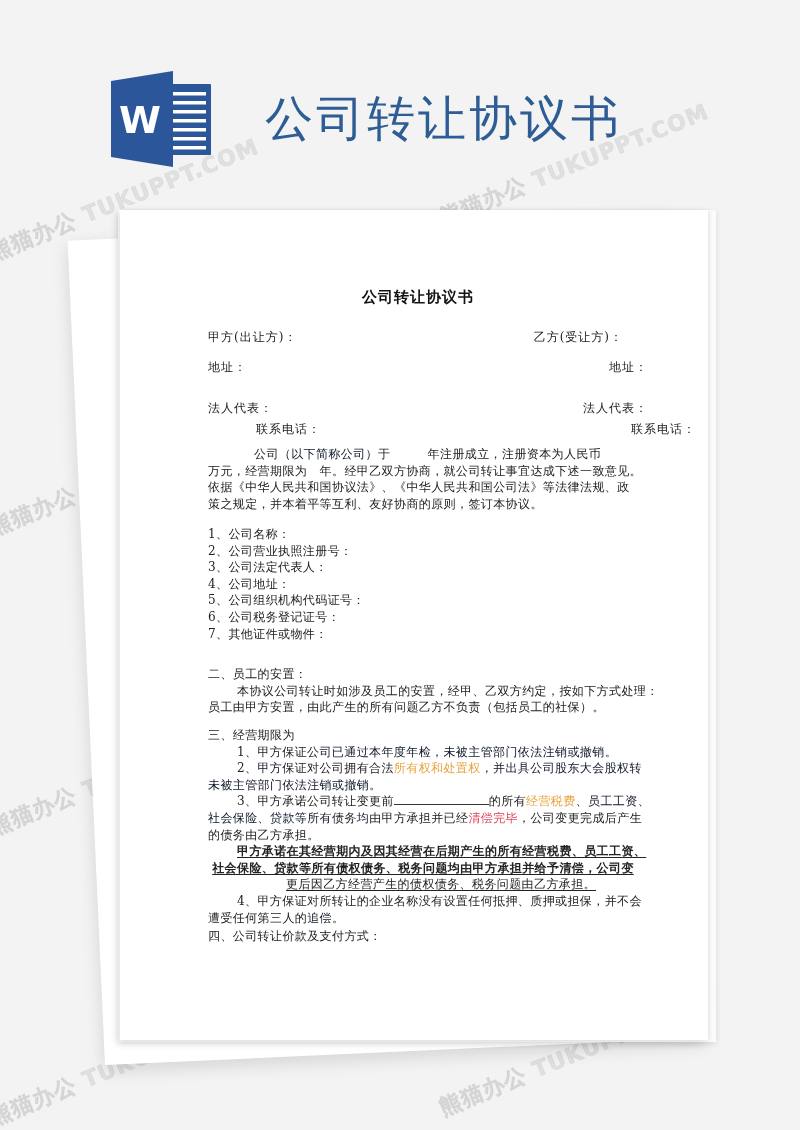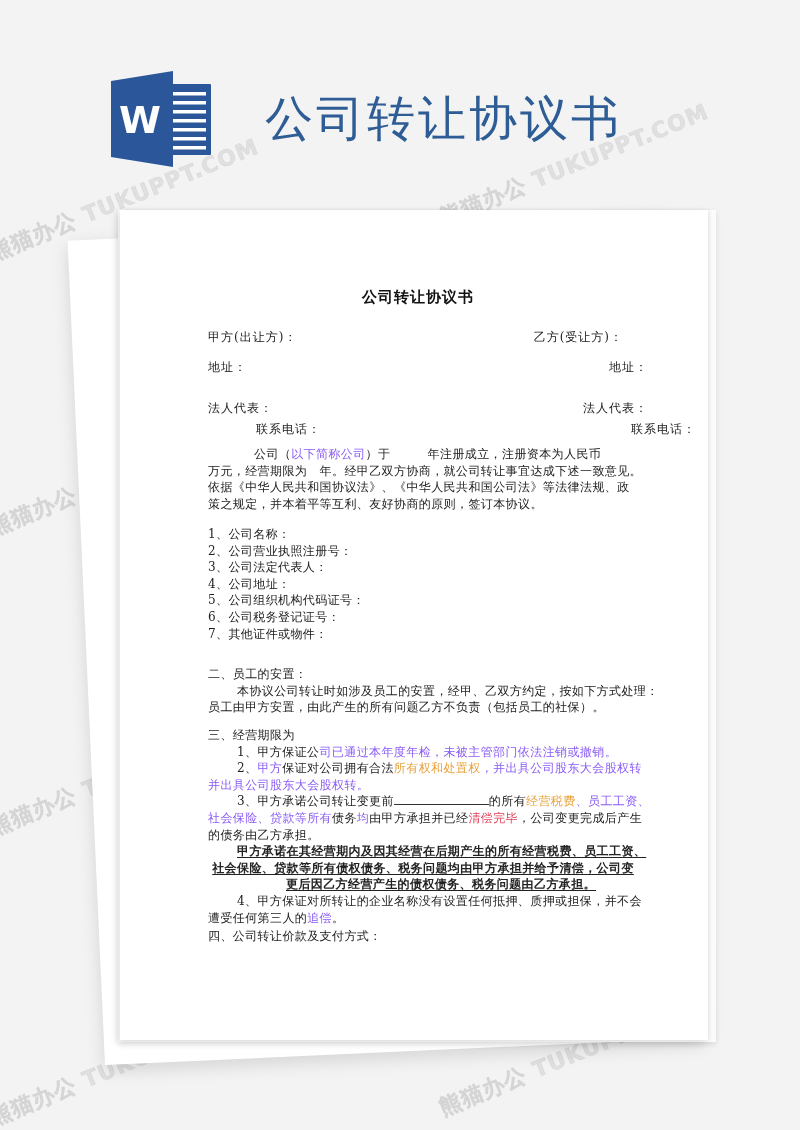--- a/index.html
+++ b/index.html
@@ -46,21 +46,21 @@
       position: absolute; left: 0; width: 420px; top: 78px;
       text-align: center; font-weight: bold; font-size: 15px; letter-spacing: 1px; color: #111;
       font-family: "DejaVu Sans", "Liberation Sans", sans-serif;
     }
     .party-row { position: absolute; left: 0; width: 410px; height: 18px; font-size: 12px; letter-spacing: 1px; }
     .party-row .l { position: absolute; left: 0; }
     .party-row .r { position: absolute; right: 0; }
     .body-text { position: absolute; left: 0; width: 430px; line-height: 16.6px; font-size: 12px; letter-spacing: 0.4px; white-space: nowrap; }
     .ln { display: block; height: 16.6px; }
     .indent { padding-left: 29px; }
-    .red { color: #8b5cf6; }
+    .red { color: #0f172a; }
     .orange { color: #e9a13b; }
     .pink { color: #e0435b; }
     .ul { text-decoration: underline; text-underline-offset: 2px; text-align: center; }
     .blank { display: inline-block; width: 95px; border-bottom: 1px solid #333; height: 12px; vertical-align: baseline; }
 
     
     .wm {
       position: absolute; color: rgba(190,190,190,0.35);
       font-family: "DejaVu Sans", "Liberation Sans", sans-serif;
       font-size: 22px; font-weight: bold; transform: rotate(-22deg);
@@ -150,31 +150,31 @@
       </div>
 
       <div class="body-text" style="top:517px;">
         <span class="ln">三、经营期限为</span>
         <span class="ln indent">
           <span>1、甲方保证公</span><span class="red">司已通过本年度年检，未被主管部门依法注销或撤销。</span>
         </span>
         <span class="ln indent">
           <span>2、</span><span class="red">甲方</span><span>保证对公司拥有合法</span><span class="orange">所有权和处置权</span><span class="red">，并出具公司股东大会股权转</span>
         </span>
-        <span class="ln red">并出具公司股东大会股权转。</span>
+        <span class="ln red">未被主管部门依法注销或撤销。</span>
         <span class="ln indent">
           <span>3、甲方承诺公司转让变更前</span><span class="blank"></span><span>的所有</span><span class="orange">经营税费</span><span class="red">、员工工资、</span>
         </span>
         <span class="ln">
           <span class="red">社会保险、贷款等所有</span><span>债务</span><span class="red">均</span><span>由甲方承担并已经</span><span class="pink">清偿完毕</span><span>，公司变更完成后产生</span>
         </span>
         <span class="ln">的债务由乙方承担。</span>
         <span class="ln indent ul" style="font-weight:bold;">甲方承诺在其经营期内及因其经营在后期产生的所有经营税费、员工工资、</span>
         <span class="ln ul" style="font-weight:bold;">社会保险、贷款等所有债权债务、税务问题均由甲方承担并给予清偿，公司变</span>
-        <span class="ln ul" style="font-weight:bold;margin-left:36px;">更后因乙方经营产生的债权债务、税务问题由乙方承担。</span>
+        <span class="ln ul" style="font-weight:normal;margin-left:36px;">更后因乙方经营产生的债权债务、税务问题由乙方承担。</span>
         <span class="ln indent">4、甲方保证对所转让的企业名称没有设置任何抵押、质押或担保，并不会</span>
         <span class="ln">
           <span>遭受任何第三人的</span><span class="red">追偿</span><span>。</span>
         </span>
       </div>
 
       <div class="body-text" style="top:718px;">
         <span class="ln">四、公司转让价款及支付方式：</span>
       </div>
 

